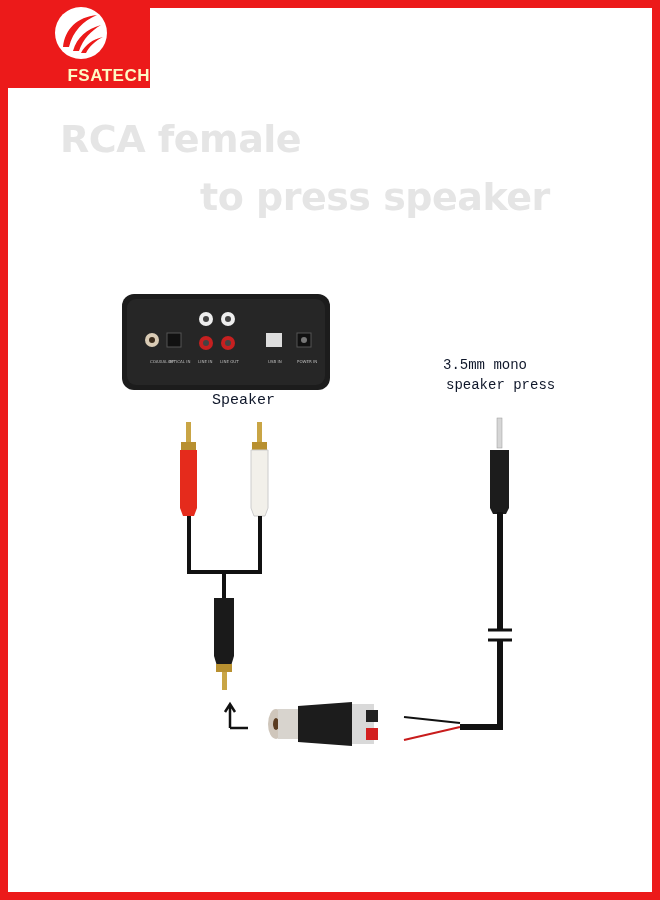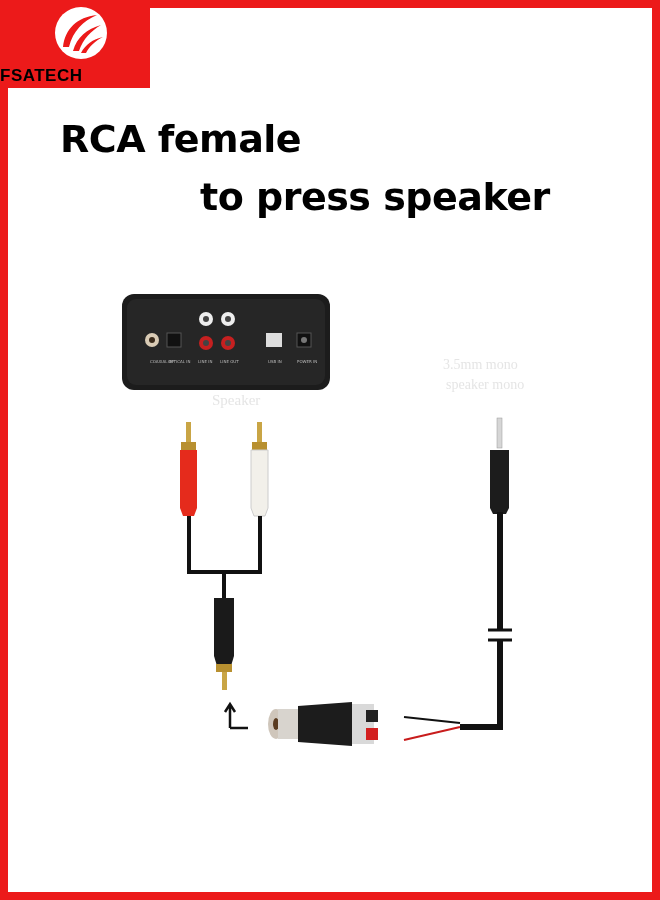--- a/index.html
+++ b/index.html
@@ -1,24 +1,24 @@
 <!DOCTYPE html>
 <html><head>
 <meta charset="utf-8">
 <style>
   html,body{margin:0;padding:0;}
   body{width:660px;height:900px;position:relative;overflow:hidden;background:#ec1a1a;font-family:"DejaVu Sans",sans-serif;}
   .frame{position:absolute;left:8px;top:8px;width:644px;height:884px;background:#fff;}
   .logo-box{position:absolute;left:0;top:0;width:150px;height:88px;background:#ec1a1a;}
   .logo-circle{position:absolute;left:55px;top:7px;width:52px;height:52px;border-radius:50%;background:#fff;overflow:hidden;}
-  .logo-text{position:absolute;left:0;width:150px;top:66px;text-align:left;color:#000000;font-weight:bold;font-size:17px;letter-spacing:0.5px;font-family:"Liberation Sans",sans-serif;}
-  .title1,.title2{position:absolute;color:#000000;font-weight:bold;font-family:"DejaVu Sans",sans-serif;letter-spacing:-0.5px;}
+  .logo-text{position:absolute;left:0;width:150px;top:66px;text-align:right;color:#fef9c3;font-weight:bold;font-size:17px;letter-spacing:0.5px;font-family:"Liberation Sans",sans-serif;}
+  .title1,.title2{position:absolute;color:#e5e5e5;font-weight:bold;font-family:"DejaVu Sans",sans-serif;letter-spacing:-0.5px;}
   .title1{left:60px;top:117px;font-size:38px;}
   .title2{left:200px;top:175px;font-size:38px;}
-  .label{position:absolute;color:#e5e5e5;font-family:Liberation Serif, serif;}
+  .label{position:absolute;color:#0f172a;font-family:Liberation Mono, monospace;}
   svg{position:absolute;left:0;top:0;}
 </style>
 </head>
 <body>
 
 <div class="frame"></div>
 
 <div class="logo-box">
   <div class="logo-circle">
     <svg width="52" height="52" viewBox="0 0 52 52">
@@ -93,13 +93,13 @@
     <path d="M490 450 h19 v58 l-3 6 h-13 l-3 -6 z" fill="#1c1c1c"></path>
     <line x1="500" y1="512" x2="500" y2="630" stroke="#111" stroke-width="6"></line>
     <line x1="488" y1="630" x2="512" y2="630" stroke="#111" stroke-width="3"></line>
     <line x1="488" y1="640" x2="512" y2="640" stroke="#111" stroke-width="3"></line>
     <path d="M500 640 V727 H460" fill="none" stroke="#111" stroke-width="6"></path>
   </g>
 </svg>
 
 <div class="label" style="left:212px;top:392px;font-size:15px;">Speaker</div>
 <div class="label" style="left:443px;top:357px;font-size:14px;">3.5mm mono</div>
-<div class="label" style="left:446px;top:377px;font-size:14px;">speaker mono</div>
+<div class="label" style="left:446px;top:377px;font-size:14px;">speaker press</div>
 
 </body></html>

